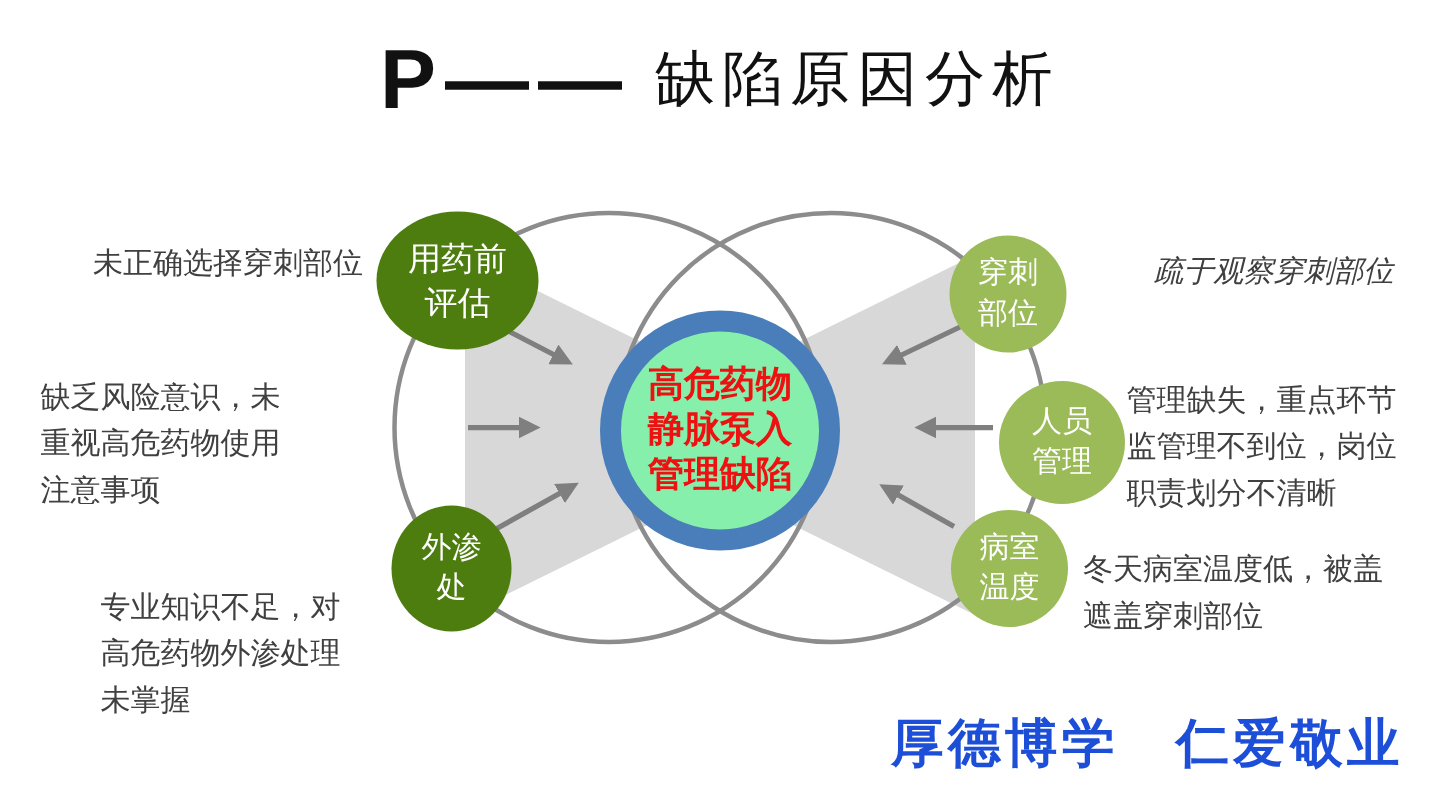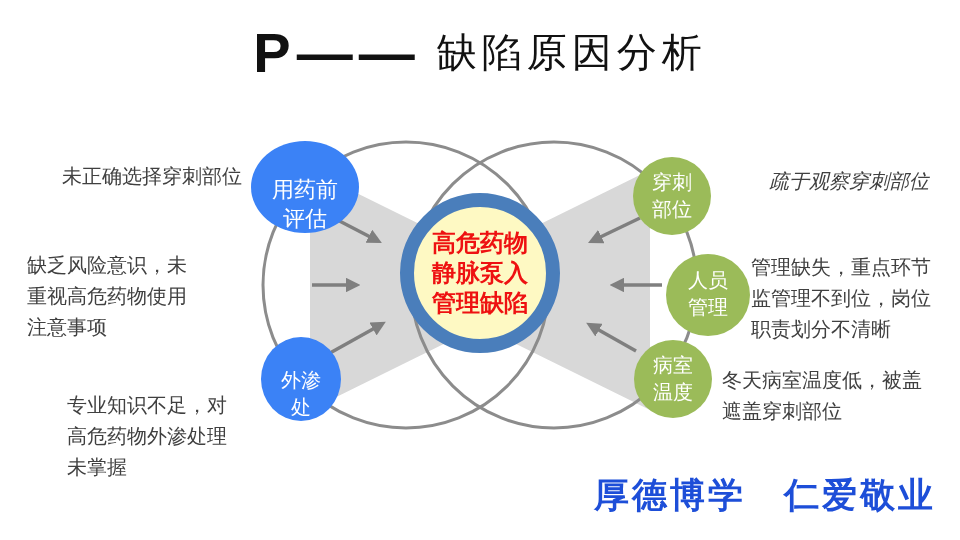--- a/index.html
+++ b/index.html
@@ -17,44 +17,44 @@
     font-family:"Liberation Sans",sans-serif;line-height:1.1;
   }
   .title-main{
     font-size:40px;color:#111;font-family:"Liberation Serif","DejaVu Serif",serif;
     letter-spacing:5px;line-height:1.2;
   }
   
   .diagram{position:absolute;left:0;top:0;width:960px;height:540px;}
   
   .center-circle{
-    position:absolute;left:400px;top:193px;width:132px;height:132px;
-    background:#fef9c3;border:14px solid #4a7ebb;border-radius:50%;
+    position:absolute;left:400px;top:207px;width:132px;height:132px;
+    background:#86efac;border:14px solid #4a7ebb;border-radius:50%;
     display:flex;align-items:center;justify-content:center;z-index:5;
   }
   .center-label{
     color:#ee1111;font-weight:bold;font-size:24px;line-height:30px;
     text-align:center;white-space:pre-line;
   }
   
   .bubble{
     position:absolute;border-radius:50%;display:flex;align-items:center;justify-content:center;
     z-index:6;
   }
   .bubble .lbl{
     color:#ffffff;font-size:20px;line-height:27px;text-align:center;white-space:pre-line;
   }
-  .red{background:#3b82f6;align-items:flex-end;}
+  .red{background:#4d7c0f;}
   .green{background:#9bbb59;}
   .b-c1{left:251px;top:141px;width:108px;height:92px;}
   .b-c1 .lbl{font-size:22px;line-height:29px;}
   .b-c2{left:226px;top:242px;width:80px;height:84px;}
   .b-c3{left:261px;top:337px;width:80px;height:84px;}
   .b-g1{left:633px;top:157px;width:78px;height:78px;}
-  .b-g2{left:666px;top:254px;width:84px;height:82px;font-family:Liberation Mono, monospace;}
+  .b-g2{left:666px;top:254px;width:84px;height:82px;}
   .b-g3{left:634px;top:340px;width:78px;height:78px;}
   
   .note{
     position:absolute;color:#404040;font-size:20px;line-height:31px;
     white-space:pre-line;z-index:4;
   }
   .n-l1{left:62px;top:161px;width:220px;}
   .n-l2{left:27px;top:250px;width:220px;}
   .n-l3{left:67px;top:390px;width:220px;}
   .n-r1{left:769px;top:166px;width:220px;font-style:italic;}

